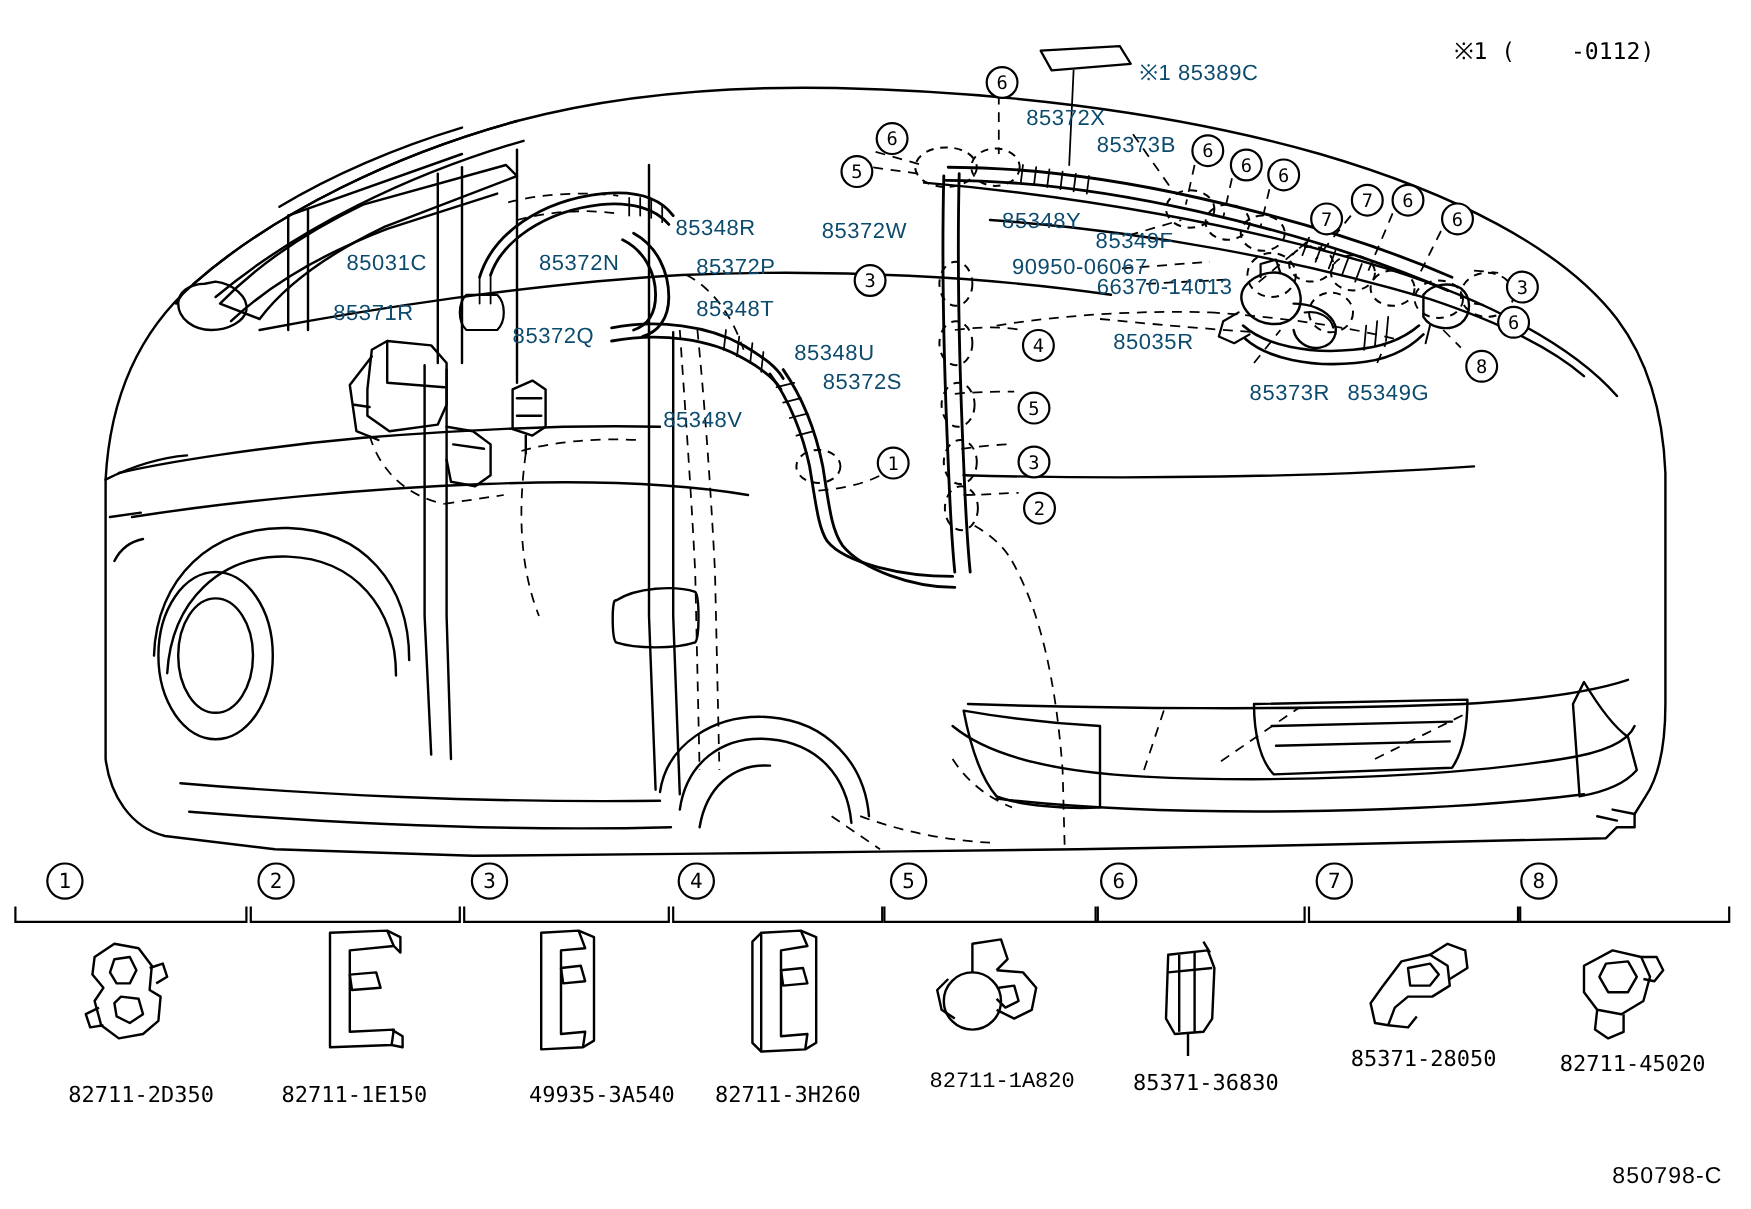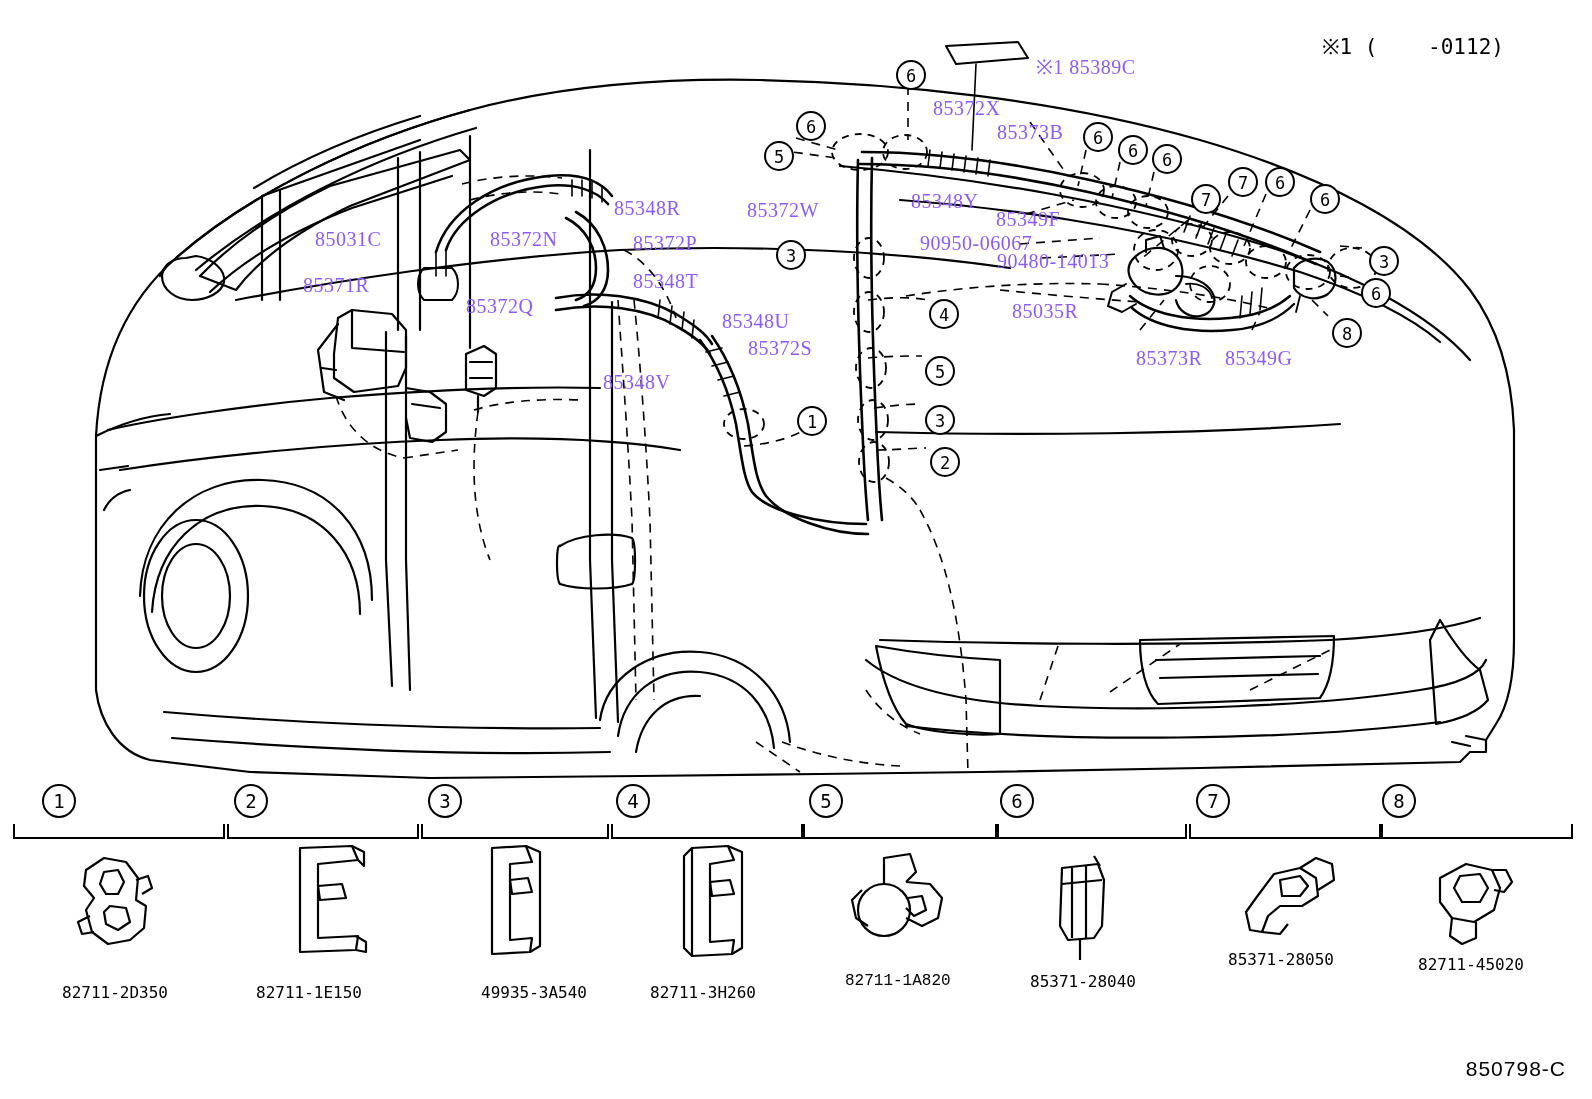--- a/index.html
+++ b/index.html
@@ -18,25 +18,25 @@
   }
   #svg-layer {
     position: absolute;
     left: 0;
     top: 0;
     width: 1592px;
     height: 1099px;
   }
   .lbl {
     position: absolute;
-    font-family: Liberation Serif, serif;
+    font-family: Liberation Sans, sans-serif;
     font-size: 20px;
     letter-spacing: 0.5px;
     white-space: pre;
-    color: #8b5cf6;
+    color: #0c4a6e;
     line-height: 1.15;
   }
   .callout {
     position: absolute;
     width: 30px;
     height: 30px;
     border: 2px solid #000;
     border-radius: 50%;
     background: #fff;
     font-family: "DejaVu Sans Mono", monospace;
@@ -54,21 +54,21 @@
     background: #fff;
     font-family: "DejaVu Sans Mono", monospace;
     font-size: 19px;
     text-align: center;
     line-height: 31px;
     box-sizing: border-box;
   }
   .legend-part {
     position: absolute;
     font-family: "DejaVu Sans Mono", monospace;
-    font-size: 16px;
+    font-size: 20px;
     white-space: pre;
   }
   .diagcode {
     position: absolute;
     right: 26px;
     bottom: 18px;
     font-family: Liberation Sans, sans-serif;
     font-size: 21px;
     letter-spacing: 1px;
     text-align: center;
@@ -363,21 +363,21 @@
   <div class="lbl" style="left:466px; top:295px;">85372Q</div>
   <div class="lbl" style="left:722px; top:310px;">85348U</div>
   <div class="lbl" style="left:748px; top:337px;">85372S</div>
   <div class="lbl" style="left:603px; top:371px;">85348V</div>
   <div class="lbl" style="left:747px; top:199px;">85372W</div>
   <div class="lbl" style="left:933px; top:97px;">85372X</div>
   <div class="lbl" style="left:911px; top:190px;">85348Y</div>
   <div class="lbl" style="left:997px; top:121px;">85373B</div>
   <div class="lbl" style="left:996px; top:208px;">85349F</div>
   <div class="lbl" style="left:920px; top:232px;">90950-06067</div>
-  <div class="lbl" style="left:997px; top:250px;">90480-14013</div>
+  <div class="lbl" style="left:997px; top:250px;">66370-14013</div>
   <div class="lbl" style="left:1012px; top:300px;">85035R</div>
   <div class="lbl" style="left:1136px; top:347px;">85373R</div>
   <div class="lbl" style="left:1225px; top:347px;">85349G</div>
 
   <div class="callout" style="left:896px; top:60px;">6</div>
   <div class="callout" style="left:796px; top:111px;">6</div>
   <div class="callout" style="left:764px; top:141px;">5</div>
   <div class="callout" style="left:1083px; top:122px;">6</div>
   <div class="callout" style="left:1118px; top:135px;">6</div>
   <div class="callout" style="left:1152px; top:144px;">6</div>
@@ -402,19 +402,19 @@
   <div class="legend-num" style="left:809px; top:784px;">5</div>
   <div class="legend-num" style="left:1000px; top:784px;">6</div>
   <div class="legend-num" style="left:1196px; top:784px;">7</div>
   <div class="legend-num" style="left:1382px; top:784px;">8</div>
 
   <div class="legend-part" style="left:62px; top:983px;">82711-2D350</div>
   <div class="legend-part" style="left:256px; top:983px;">82711-1E150</div>
   <div class="legend-part" style="left:481px; top:983px;">49935-3A540</div>
   <div class="legend-part" style="left:650px; top:983px;">82711-3H260</div>
   <div class="legend-part" style="left:845px; top:972px;font-family:Liberation Mono, monospace;">82711-1A820</div>
-  <div class="legend-part" style="left:1030px; top:972px;">85371-28040</div>
+  <div class="legend-part" style="left:1030px; top:972px;">85371-36830</div>
   <div class="legend-part" style="left:1228px; top:950px;">85371-28050</div>
   <div class="legend-part" style="left:1418px; top:955px;text-align:right;">82711-45020</div>
 
   <div class="diagcode">850798-C</div>
 
 </div>
 
 </body></html>

